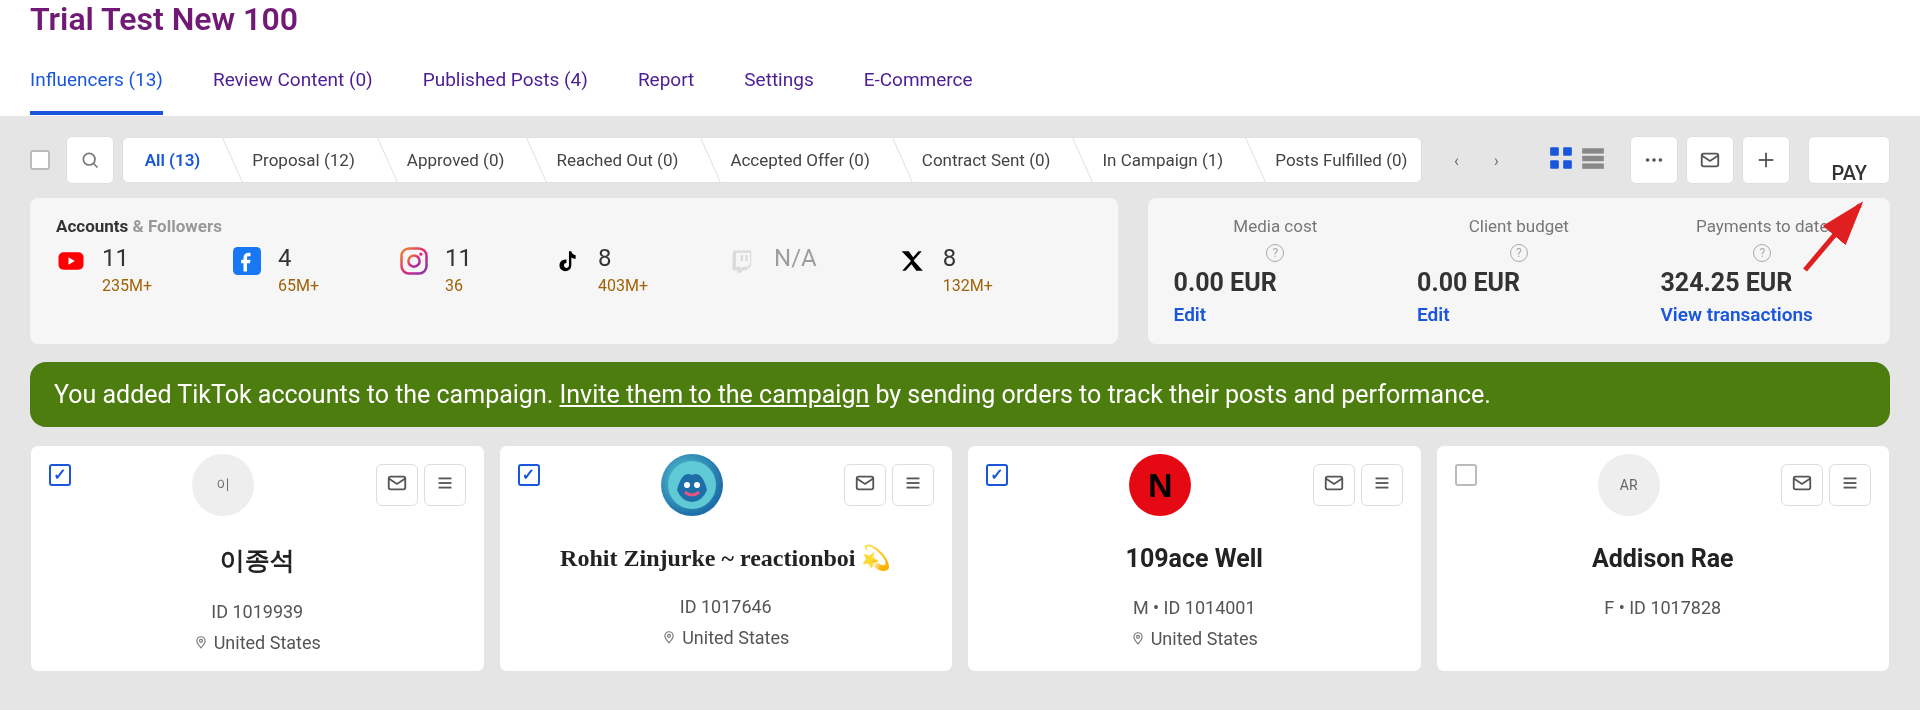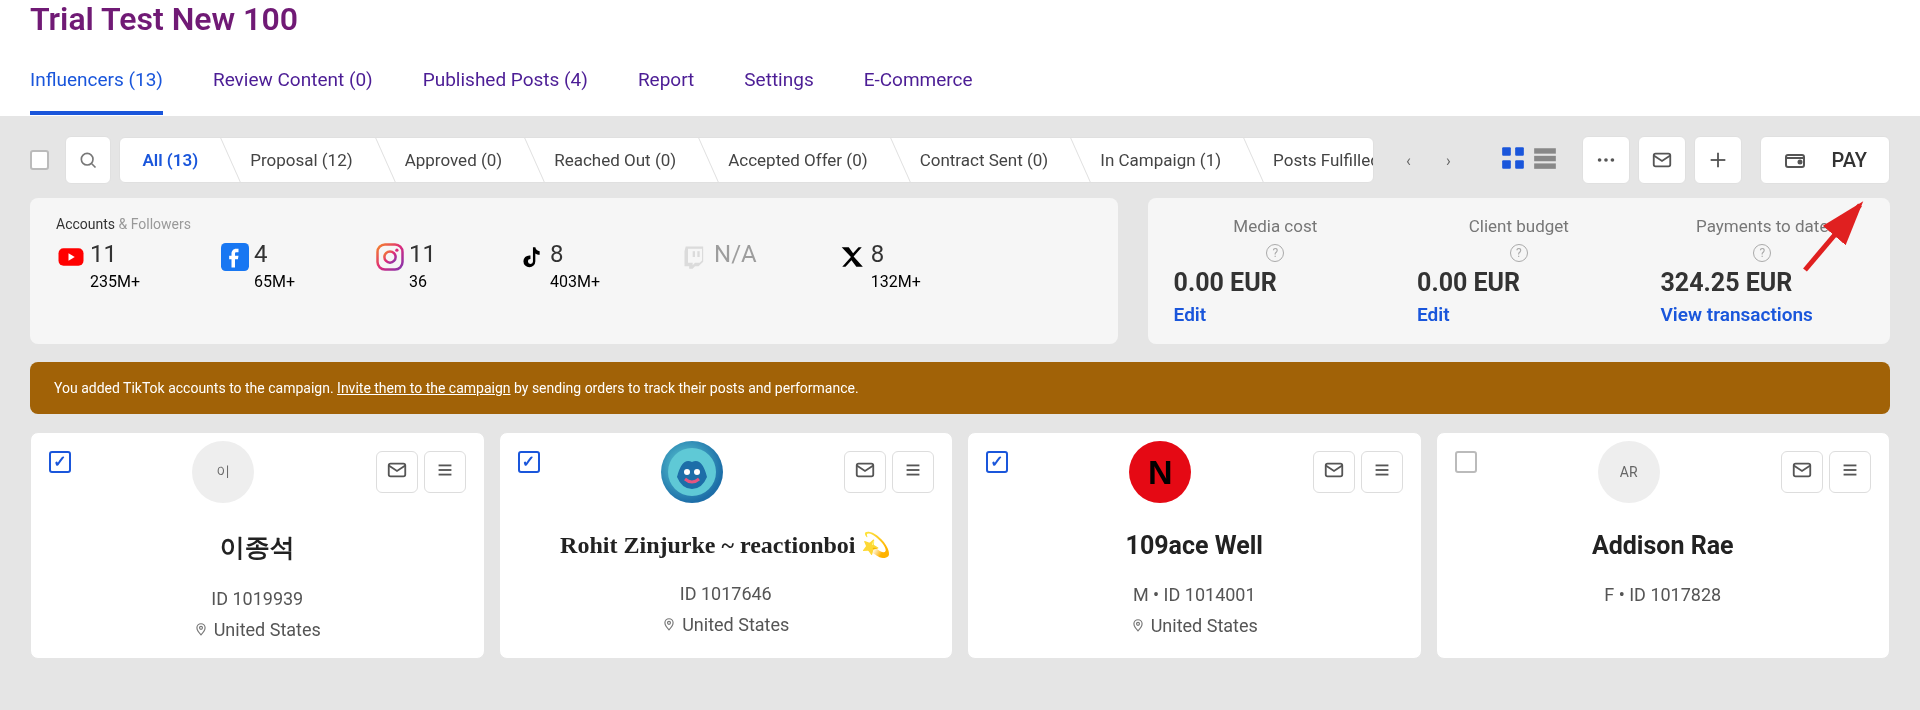--- a/index.html
+++ b/index.html
@@ -21,41 +21,41 @@
 .funnel-step::after { content:""; position:absolute; right:-11px; top:0; bottom:0; width:22px; background:#fff; border-right:1px solid #e0e0e0; transform: skewX(24deg); z-index:1; }
 .funnel-step:last-child::after { display:none; }
 .funnel-step.all { color:#1a56db; font-weight:600; }
 .scroll-arrows { display:flex; gap:0; margin-left:6px; }
 .scroll-arrows .arrow { width:40px; height:48px; display:flex; align-items:center; justify-content:center; font-size:16px; cursor:pointer; color:#666; }
 .spacer { flex:1; }
 .view-toggle { display:flex; align-items:center; gap:6px; margin: 0 16px; }
 .view-toggle .grid-icon, .view-toggle .list-icon { cursor:pointer; }
 .grid-icon svg rect { rx:1; }
 .action-btns { display:flex; gap:8px; }
-.pay-btn { height:48px; padding:0 22px; background:#fff; border:1px solid #e0e0e0; border-radius:6px; display:flex; align-items:center; gap:24px; font-size:20px; font-weight:500; color:#333; cursor:pointer; }
+.pay-btn { height:48px; padding:0 22px; background:#fff; border:1px solid #e0e0e0; border-radius:6px; display:flex; align-items:center; gap:24px; font-size:20px; font-weight:500; color:#333; cursor:pointer;flex-direction:column; }
 
 .summary-row { display:flex; gap:30px; padding: 0 30px 18px 30px; }
 .panel { background:#f6f6f6; border-radius:8px; padding: 18px 26px; }
 .panel.accounts { flex: 1.5; }
 .panel.costs { flex: 1; display:flex; gap:40px; }
-.accounts-title { font-size:14px; color:#333; margin-bottom:10px; }
+.accounts-title { font-size:17px; color:#333; margin-bottom:10px;font-weight:bold; }
 .accounts-title .amp { color:#999; }
 .accounts-list { display:flex; gap:80px; }
-.acct { display:flex; align-items:flex-start; gap:4px; }
+.acct { display:flex; align-items:flex-start; gap:16px; }
 .acct-icon { width:30px; height:30px; display:flex; align-items:center; justify-content:center; }
 .acct-nums .big { font-size:24px; color:#333; line-height:1; }
-.acct-nums .small { font-size:16px; color:#000000; margin-top:6px; }
+.acct-nums .small { font-size:16px; color:#a16207; margin-top:6px; }
 .acct.disabled { opacity:0.45; }
 .cost-block { flex:1; display:flex; flex-direction:column; gap:6px; }
 .cost-label { font-size:17px; color:#777; display:flex; align-items:center; gap:8px;flex-direction:column; }
 .info-icon { width:18px; height:18px; border:1.5px solid #aaa; border-radius:50%; display:inline-flex; align-items:center; justify-content:center; font-size:12px; color:#aaa; }
 .cost-value { font-size:25px; font-weight:700; color:#333; }
 .cost-link { font-size:19px; color:#1a56db; font-weight:600; cursor:pointer; }
 
-.alert-bar { margin: 0 30px 18px 30px; background:#a16207; color:#fff; border-radius:8px; padding: 18px 24px; font-size:14px; }
+.alert-bar { margin: 0 30px 18px 30px; background:#4d7c0f; color:#fff; border-radius:16px; padding: 18px 24px; font-size:25px; }
 .alert-bar a { text-decoration: underline; cursor:pointer; }
 
 .cards { display:flex; gap:14px; padding: 0 30px; }
 .card { flex:1; background:#fff; border:1px solid #e5e5e5; border-radius:8px; padding: 18px; display:flex; flex-direction:column; align-items:center; position:relative; min-height:220px; }
 .card-top { display:flex; justify-content:space-between; width:100%; align-items:flex-start; }
 .card-check { width:22px; height:22px; border:2px solid #1a56db; border-radius:3px; display:flex; align-items:center; justify-content:center; cursor:pointer; }
 .card-check.checked { background:#fff; }
 .card-check.checked::after { content:"✓"; color:#1a56db; font-size:16px; font-weight:bold; line-height:1; }
 .card-check.unchecked { border-color:#bbb; }
 .card-actions { display:flex; gap:6px; }

